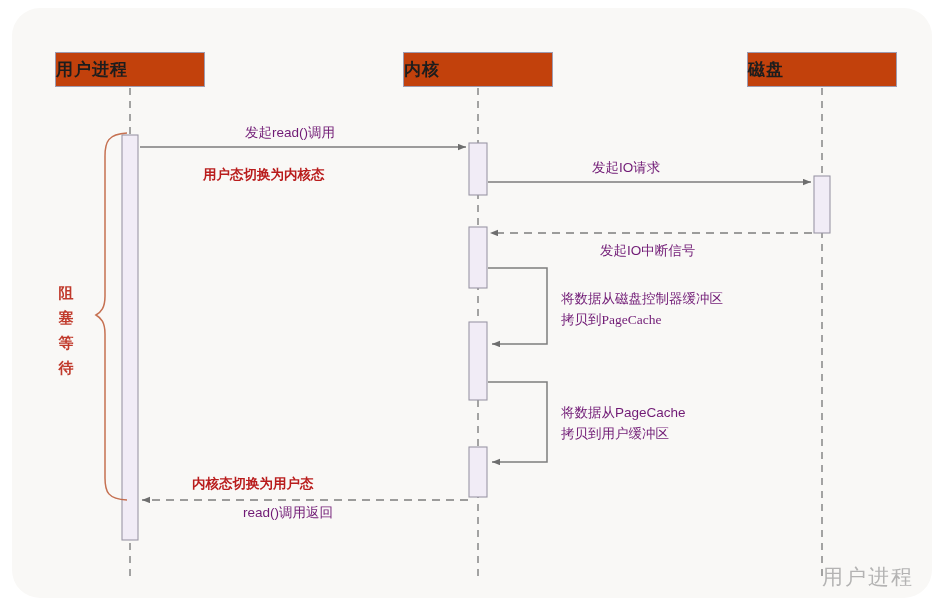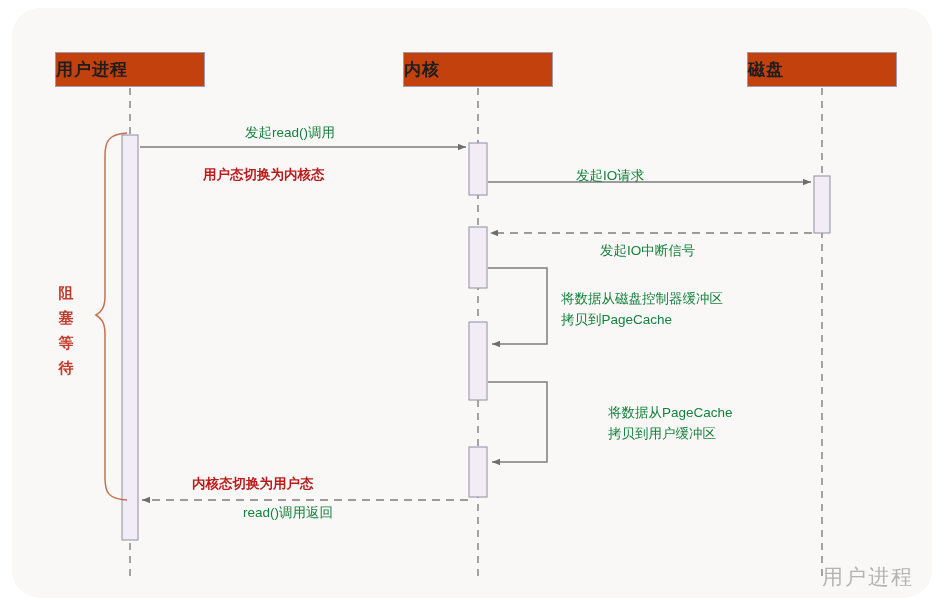--- a/index.html
+++ b/index.html
@@ -40,21 +40,21 @@
     font-size: 17px;
     font-weight: bold;
     display: flex;
     align-items: center;
     letter-spacing: 1px;
     box-sizing: border-box;
   }
   .msg-label {
     position: absolute;
     font-size: 13.5px;
-    color: #15803d;
+    color: #701a75;
     white-space: nowrap;
     line-height: 17px;
   }
   .msg-label.red {
     color: #b91c1c;
     font-weight: bold;
     font-size: 13.5px;
   }
   .msg-label.multi {
     white-space: pre-line;
@@ -149,28 +149,28 @@
   </div>
 
   <div class="participant-box" style="left:403px; top:52px; width:150px; height:35px;">
     <span>内核</span>
   </div>
 
   <div class="msg-label" style="left:245px; top:124px;">发起read()调用</div>
 
   <div class="msg-label red" style="left:203px; top:166px;">用户态切换为内核态</div>
 
-  <div class="msg-label" style="left:576px; top:159px;margin-top:8px;">发起IO请求</div>
+  <div class="msg-label" style="left:592px; top:159px;">发起IO请求</div>
 
   <div class="msg-label" style="left:600px; top:242px;">发起IO中断信号</div>
 
-  <div class="msg-label multi" style="left:561px; top:288px;">将数据从磁盘控制器缓冲区
+  <div class="msg-label multi" style="left:561px; top:288px;font-family:Liberation Serif, serif;">将数据从磁盘控制器缓冲区
 拷贝到PageCache</div>
 
-  <div class="msg-label multi" style="left:561px; top:402px;margin-left:47px;">将数据从PageCache
+  <div class="msg-label multi" style="left:561px; top:402px;">将数据从PageCache
 拷贝到用户缓冲区</div>
 
   <div class="msg-label red" style="left:192px; top:475px;text-align:center;">内核态切换为用户态</div>
 
   <div class="msg-label" style="left:243px; top:504px;">read()调用返回</div>
 
   <div id="blocking-label">
       <div>阻</div>
       <div>塞</div>
       <div>等</div>

